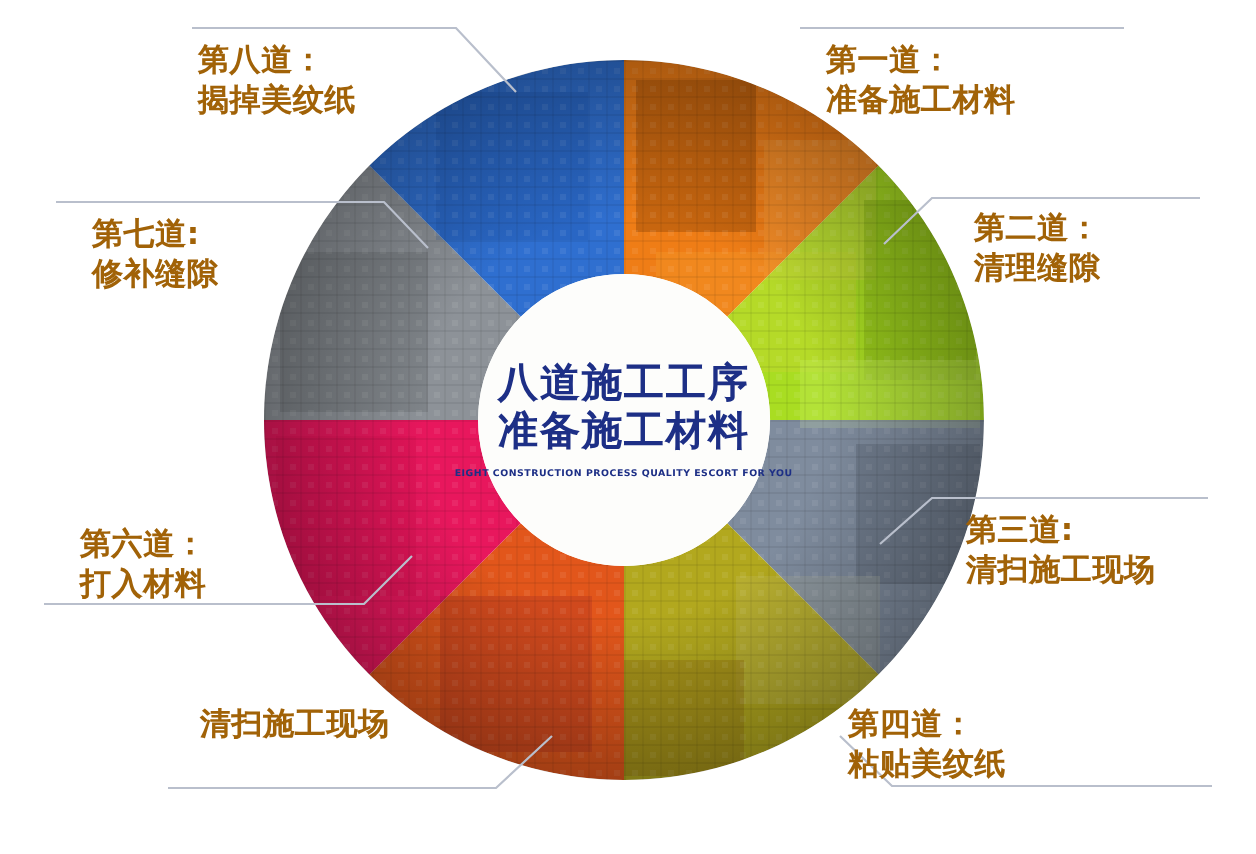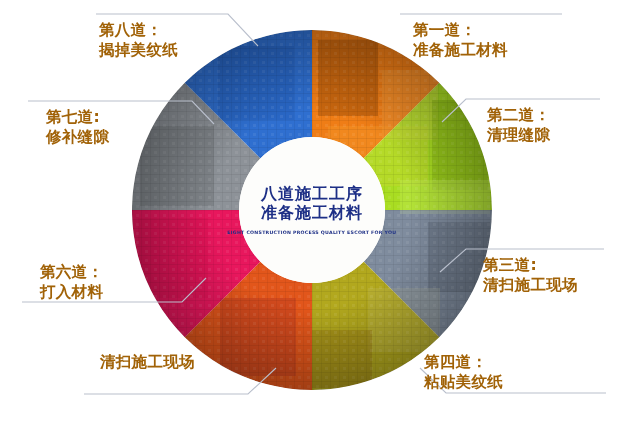--- a/index.html
+++ b/index.html
@@ -22,21 +22,21 @@
     left:242px;top:131px;
     width:146px;height:146px;
     border-radius:50%;
     background:#fdfdfb;
     display:flex;flex-direction:column;
     align-items:center;justify-content:center;
     text-align:center;
     z-index:6;
   }
   .hub-l1,.hub-l2{
-    font-size:16px;
+    font-size:20px;
     font-weight:bold;
     color:#1d2f86;
     letter-spacing:1px;
     line-height:1.18;
     white-space:nowrap;
   }
   .hub-en{
     margin-top:7px;
     font-size:4.6px;
     font-weight:bold;

